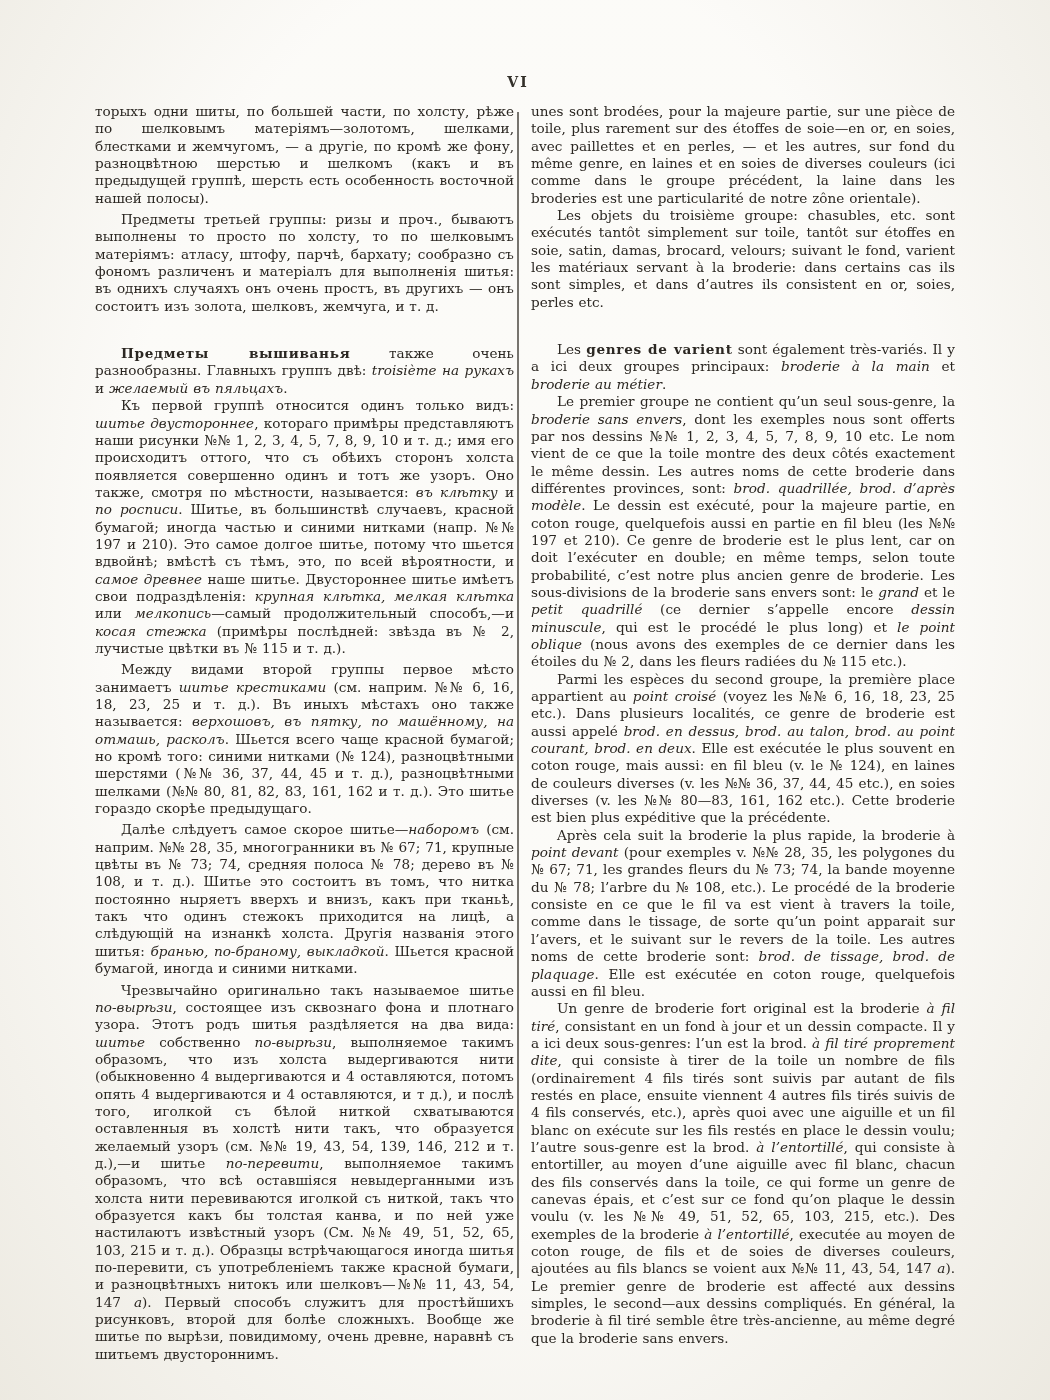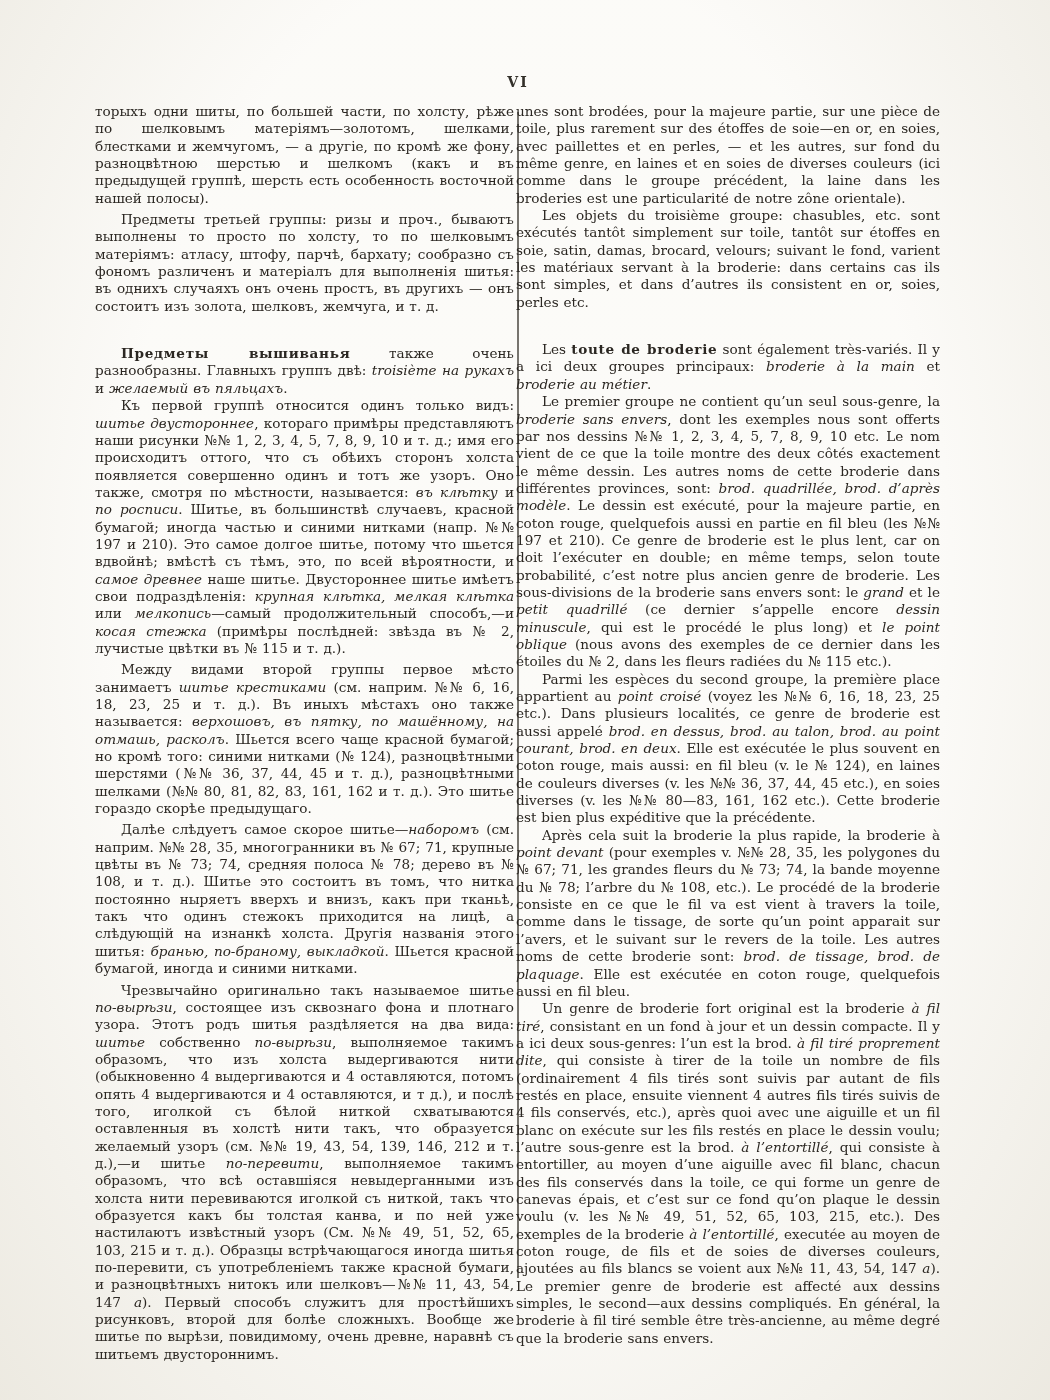--- a/index.html
+++ b/index.html
@@ -23,21 +23,21 @@
     font-size:14px;font-weight:bold;letter-spacing:2px;
     color:#33302a;
   }
   .col{
     position:absolute;top:103px;
     font-size:13.6px;line-height:17.35px;
     text-align:justify;
     word-spacing:.04em;
   }
   .col-left{left:95px;width:419px;}
-  .col-right{left:516px;width:424px;}
+  .col-right{left:531px;width:424px;}
   .divider{
     position:absolute;left:517px;top:112px;
     width:2px;height:1166px;
     background:var(--divider);
     opacity:.8;
   }
   p.para{margin:0;padding:0;}
   p.indent{text-indent:26px;}
   p.gap-para{margin-top:4px;}
   p.gap-section{margin-top:30px;}
@@ -57,18 +57,18 @@
     <p class="para indent gap-section"><span class="b">Предметы вышиванья</span><span> также очень разнообразны. Главныхъ группъ двѣ: </span><span class="i">troisième на рукахъ</span><span> и </span><span class="i">желаемый въ пяльцахъ</span><span>.</span></p>
     <p class="para indent gap-none"><span>Къ первой группѣ относится одинъ только видъ: </span><span class="i">шитье двустороннее</span><span>, котораго примѣры представляютъ наши рисунки №№ 1, 2, 3, 4, 5, 7, 8, 9, 10 и т. д.; имя его происходитъ оттого, что съ обѣихъ сторонъ холста появляется совершенно одинъ и тотъ же узоръ. Оно также, смотря по мѣстности, называется: </span><span class="i">въ клѣтку</span><span> и </span><span class="i">по росписи</span><span>. Шитье, въ большинствѣ случаевъ, красной бумагой; иногда частью и синими нитками (напр. №№ 197 и 210). Это самое долгое шитье, потому что шьется вдвойнѣ; вмѣстѣ съ тѣмъ, это, по всей вѣроятности, и </span><span class="i">самое древнее</span><span> наше шитье. Двустороннее шитье имѣетъ свои подраздѣленія: </span><span class="i">крупная клѣтка, мелкая клѣтка</span><span> или </span><span class="i">мелкопись</span><span>—самый продолжительный способъ,—и </span><span class="i">косая стежка</span><span> (примѣры послѣдней: звѣзда въ № 2, лучистые цвѣтки въ № 115 и т. д.).</span></p>
     <p class="para indent gap-para"><span>Между видами второй группы первое мѣсто занимаетъ </span><span class="i">шитье крестиками</span><span> (см. наприм. №№ 6, 16, 18, 23, 25 и т. д.). Въ иныхъ мѣстахъ оно также называется: </span><span class="i">верхошовъ, въ пятку, по машённому, на отмашь, расколъ</span><span>. Шьется всего чаще красной бумагой; но кромѣ того: синими нитками (№ 124), разноцвѣтными шерстями (№№ 36, 37, 44, 45 и т. д.), разноцвѣтными шелками (№№ 80, 81, 82, 83, 161, 162 и т. д.). Это шитье гораздо скорѣе предыдущаго.</span></p>
     <p class="para indent gap-para"><span>Далѣе слѣдуетъ самое скорое шитье—</span><span class="i">наборомъ</span><span> (см. наприм. №№ 28, 35, многогранники въ № 67; 71, крупные цвѣты въ № 73; 74, средняя полоса № 78; дерево въ № 108, и т. д.). Шитье это состоитъ въ томъ, что нитка постоянно ныряетъ вверхъ и внизъ, какъ при тканьѣ, такъ что одинъ стежокъ приходится на лицѣ, а слѣдующій на изнанкѣ холста. Другія названія этого шитья: </span><span class="i">бранью, по-браному, выкладкой</span><span>. Шьется красной бумагой, иногда и синими нитками.</span></p>
     <p class="para indent gap-para"><span>Чрезвычайно оригинально такъ называемое шитье </span><span class="i">по-вырѣзи</span><span>, состоящее изъ сквознаго фона и плотнаго узора. Этотъ родъ шитья раздѣляется на два вида: </span><span class="i">шитье</span><span> собственно </span><span class="i">по-вырѣзи</span><span>, выполняемое такимъ образомъ, что изъ холста выдергиваются нити (обыкновенно 4 выдергиваются и 4 оставляются, потомъ опять 4 выдергиваются и 4 оставляются, и т д.), и послѣ того, иголкой съ бѣлой ниткой схватываются оставленныя въ холстѣ нити такъ, что образуется желаемый узоръ (см. №№ 19, 43, 54, 139, 146, 212 и т. д.),—и шитье </span><span class="i">по-перевити</span><span>, выполняемое такимъ образомъ, что всѣ оставшіяся невыдерганными изъ холста нити перевиваются иголкой съ ниткой, такъ что образуется какъ бы толстая канва, и по ней уже настилаютъ извѣстный узоръ (См. №№ 49, 51, 52, 65, 103, 215 и т. д.). Образцы встрѣчающагося иногда шитья по-перевити, съ употребленіемъ также красной бумаги, и разноцвѣтныхъ нитокъ или шелковъ—№№ 11, 43, 54, 147 </span><span class="i">а</span><span>). Первый способъ служитъ для простѣйшихъ рисунковъ, второй для болѣе сложныхъ. Вообще же шитье по вырѣзи, повидимому, очень древне, наравнѣ съ шитьемъ двустороннимъ.</span></p>
   </div>
 
 <div class="col col-right" lang="fr">
     <p class="para gap-none"><span>unes sont brodées, pour la majeure partie, sur une pièce de toile, plus rarement sur des étoffes de soie—en or, en soies, avec paillettes et en perles, — et les autres, sur fond du même genre, en laines et en soies de diverses couleurs (ici comme dans le groupe précédent, la laine dans les broderies est une particularité de notre zône orientale).</span></p>
     <p class="para indent gap-none"><span>Les objets du troisième groupe: chasubles, etc. sont exécutés tantôt simplement sur toile, tantôt sur étoffes en soie, satin, damas, brocard, velours; suivant le fond, varient les matériaux servant à la broderie: dans certains cas ils sont simples, et dans d’autres ils consistent en or, soies, perles etc.</span></p>
-    <p class="para indent gap-section"><span>Les </span><span class="b">toute de broderie</span><span> sont également très-variés. Il y a ici deux groupes principaux: </span><span class="i">broderie à la main</span><span> et </span><span class="i">broderie au métier</span><span>.</span></p>
+    <p class="para indent gap-section"><span>Les </span><span class="b">genres de varient</span><span> sont également très-variés. Il y a ici deux groupes principaux: </span><span class="i">broderie à la main</span><span> et </span><span class="i">broderie au métier</span><span>.</span></p>
     <p class="para indent gap-none"><span>Le premier groupe ne contient qu’un seul sous-genre, la </span><span class="i">broderie sans envers</span><span>, dont les exemples nous sont offerts par nos dessins №№ 1, 2, 3, 4, 5, 7, 8, 9, 10 etc. Le nom vient de ce que la toile montre des deux côtés exactement le même dessin. Les autres noms de cette broderie dans différentes provinces, sont: </span><span class="i">brod. quadrillée, brod. d’après modèle</span><span>. Le dessin est exécuté, pour la majeure partie, en coton rouge, quelquefois aussi en partie en fil bleu (les №№ 197 et 210). Ce genre de broderie est le plus lent, car on doit l’exécuter en double; en même temps, selon toute probabilité, c’est notre plus ancien genre de broderie. Les sous-divisions de la broderie sans envers sont: le </span><span class="i">grand</span><span> et le </span><span class="i">petit quadrillé</span><span> (ce dernier s’appelle encore </span><span class="i">dessin minuscule</span><span>, qui est le procédé le plus long) et </span><span class="i">le point oblique</span><span> (nous avons des exemples de ce dernier dans les étoiles du № 2, dans les fleurs radiées du № 115 etc.).</span></p>
     <p class="para indent gap-none"><span>Parmi les espèces du second groupe, la première place appartient au </span><span class="i">point croisé</span><span> (voyez les №№ 6, 16, 18, 23, 25 etc.). Dans plusieurs localités, ce genre de broderie est aussi appelé </span><span class="i">brod. en dessus, brod. au talon, brod. au point courant, brod. en deux</span><span>. Elle est exécutée le plus souvent en coton rouge, mais aussi: en fil bleu (v. le № 124), en laines de couleurs diverses (v. les №№ 36, 37, 44, 45 etc.), en soies diverses (v. les №№ 80—83, 161, 162 etc.). Cette broderie est bien plus expéditive que la précédente.</span></p>
     <p class="para indent gap-none"><span>Après cela suit la broderie la plus rapide, la broderie à </span><span class="i">point devant</span><span> (pour exemples v. №№ 28, 35, les polygones du № 67; 71, les grandes fleurs du № 73; 74, la bande moyenne du № 78; l’arbre du № 108, etc.). Le procédé de la broderie consiste en ce que le fil va est vient à travers la toile, comme dans le tissage, de sorte qu’un point apparait sur l’avers, et le suivant sur le revers de la toile. Les autres noms de cette broderie sont: </span><span class="i">brod. de tissage, brod. de plaquage</span><span>. Elle est exécutée en coton rouge, quelquefois aussi en fil bleu.</span></p>
     <p class="para indent gap-none"><span>Un genre de broderie fort original est la broderie </span><span class="i">à fil tiré</span><span>, consistant en un fond à jour et un dessin compacte. Il y a ici deux sous-genres: l’un est la brod. </span><span class="i">à fil tiré proprement dite</span><span>, qui consiste à tirer de la toile un nombre de fils (ordinairement 4 fils tirés sont suivis par autant de fils restés en place, ensuite viennent 4 autres fils tirés suivis de 4 fils conservés, etc.), après quoi avec une aiguille et un fil blanc on exécute sur les fils restés en place le dessin voulu; l’autre sous-genre est la brod. </span><span class="i">à l’entortillé</span><span>, qui consiste à entortiller, au moyen d’une aiguille avec fil blanc, chacun des fils conservés dans la toile, ce qui forme un genre de canevas épais, et c’est sur ce fond qu’on plaque le dessin voulu (v. les №№ 49, 51, 52, 65, 103, 215, etc.). Des exemples de la broderie </span><span class="i">à l’entortillé</span><span>, executée au moyen de coton rouge, de fils et de soies de diverses couleurs, ajoutées au fils blancs se voient aux №№ 11, 43, 54, 147 </span><span class="i">a</span><span>). Le premier genre de broderie est affecté aux dessins  simples, le second—aux dessins compliqués. En général, la broderie à fil tiré semble être très-ancienne, au même degré que la broderie sans envers.</span></p>
   </div>
 
 </body></html>

